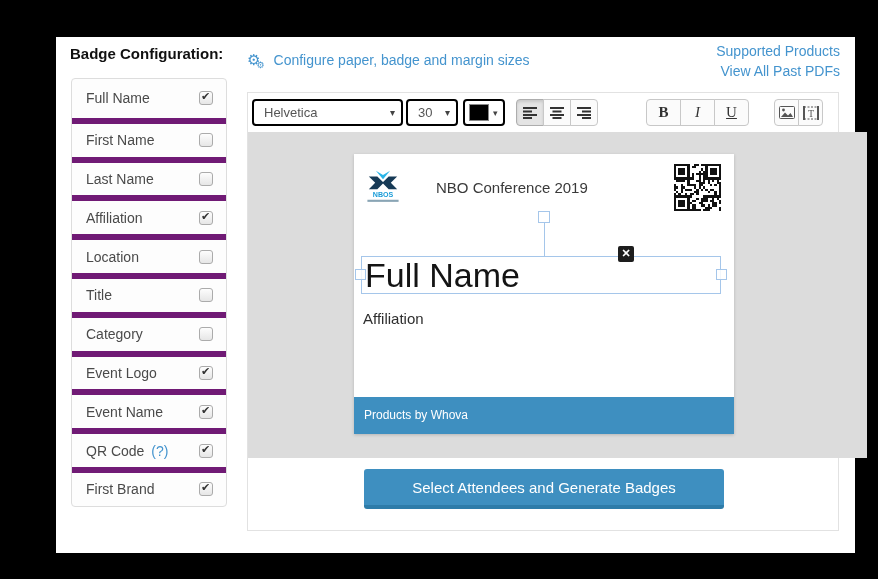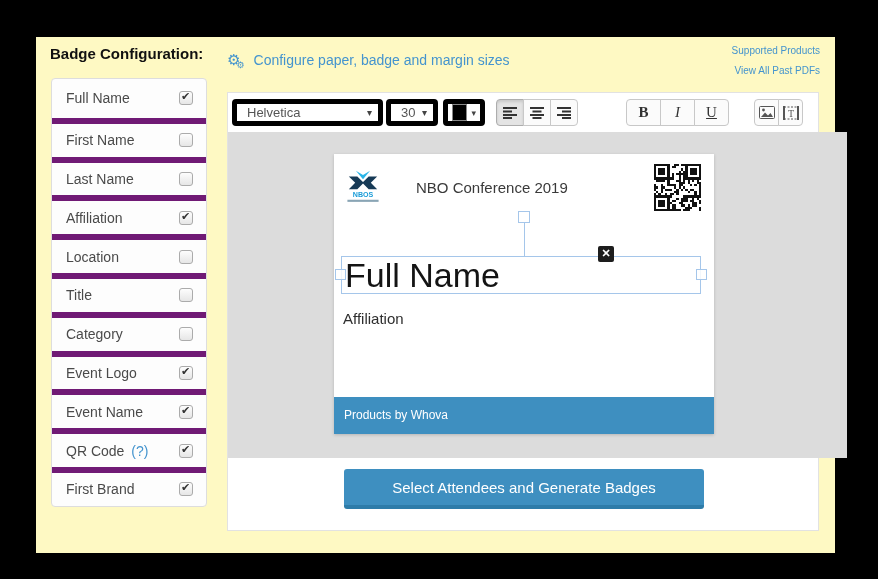--- a/index.html
+++ b/index.html
@@ -1,45 +1,45 @@
 <!DOCTYPE html>
 <html style="--link: #4494ce; --accent: #3e8fc0; --accent-dark: #2e7ca9; --canvas: #dcdcdc; --selection: #a5c6ea;"><head>
 <meta charset="utf-8">
 <style>
   * { margin:0; padding:0; box-sizing:border-box; }
   html,body { width:878px; height:579px; background:#000; overflow:hidden;
               font-family:"Liberation Sans", sans-serif; }
-  .page { position:absolute; left:36px; top:37px; width:799px; height:516px; background:#fef9c3; }
+  .page { position:absolute; left:56px; top:37px; width:799px; height:516px; background:#ffffff; }
 
   
   .sidebar-title { position:absolute; left:14px; top:8px; font-size:15px; font-weight:bold; color:#111; }
   .config-list { position:absolute; left:15px; top:41px; width:156px; background:#fdfdfd;
                  border:1px solid #ddd; border-radius:4px; }
   .config-row { height:38.8px; display:flex; align-items:center; justify-content:space-between;
                 padding:0 13px 0 14px; border-top:6px solid #701a75; font-size:14px; color:#4a4a4a; }
   .config-row:first-child { border-top:none; }
   .sfx { color:var(--link); margin-left:3px; }
   .cb { width:14px; height:14px; border:1px solid #ababab; border-radius:3px;
         background:linear-gradient(#fdfdfd,#e6e6e6); position:relative; flex:0 0 auto; }
   .cb.checked::after { content:"✔"; position:absolute; left:1px; top:-2px; font-size:11px; color:#333; }
 
   
   .configure-link { position:absolute; left:191px; top:14px; font-size:14px; color:var(--link); cursor:pointer; }
   .gears { position:relative; display:inline-block; margin-right:5px; }
   .gear-big { font-size:15px; } .gear-small { font-size:9px; position:relative; left:-4px; top:3px; }
-  .top-links { position:absolute; right:15px; top:4px; text-align:right; font-size:10px;
+  .top-links { position:absolute; right:15px; top:4px; text-align:right; font-size:14px;
                line-height:20px; color:var(--link); }
   .top-links div { cursor:pointer; }
 
   
   .panel { position:absolute; left:191px; top:55px; width:592px; height:439px;
            border:1px solid #e2e2e2; background:#fff; }
   .toolbar { position:absolute; left:0; top:0; width:100%; height:39px; background:#fff; }
   .tb { position:absolute; top:6px; height:27px; }
-  .select-box { border:5px solid #000000; border-radius:4px; background:#fff; display:flex;
+  .select-box { border:2px solid #000000; border-radius:4px; background:#fff; display:flex;
                 align-items:center; font-size:13px; color:#555; cursor:pointer; }
   .select-box .val { flex:1; padding-left:10px; }
   .caret { font-size:10px; color:#444; padding:0 6px; }
   .btn-group { display:flex; }
   .tbtn { width:28px; height:27px; border:1px solid #c8c8c8; background:#fbfbfb;
           display:flex; align-items:center; justify-content:center; cursor:pointer; margin-left:-1px; }
   .btn-group .tbtn:first-child { margin-left:0; border-radius:4px 0 0 4px; }
   .btn-group .tbtn:last-child { border-radius:0 4px 4px 0; }
   .tbtn.active { background:#e4e4e4; border-color:#adadad; box-shadow:inset 0 2px 3px rgba(0,0,0,.12); }
   .tbtn.wide { width:35px; }

